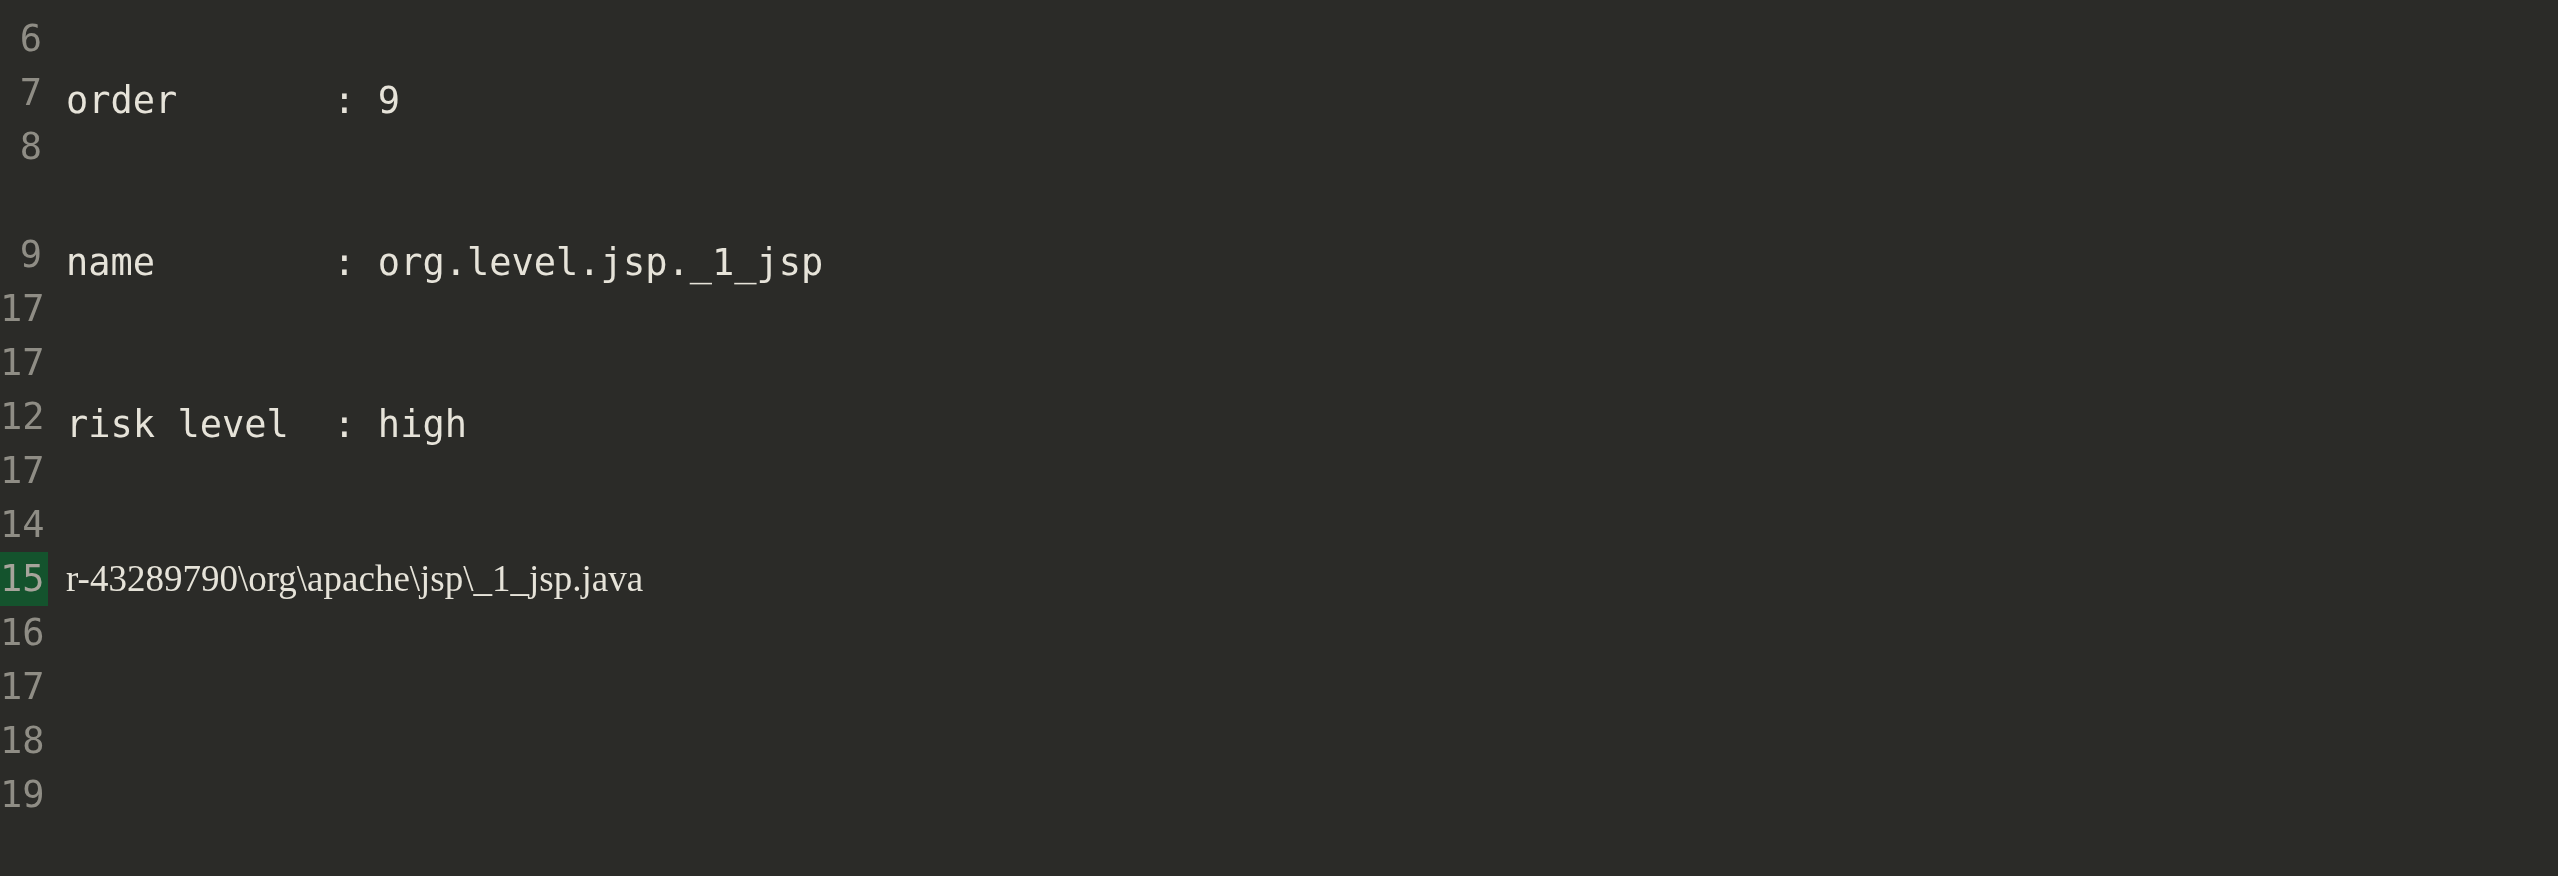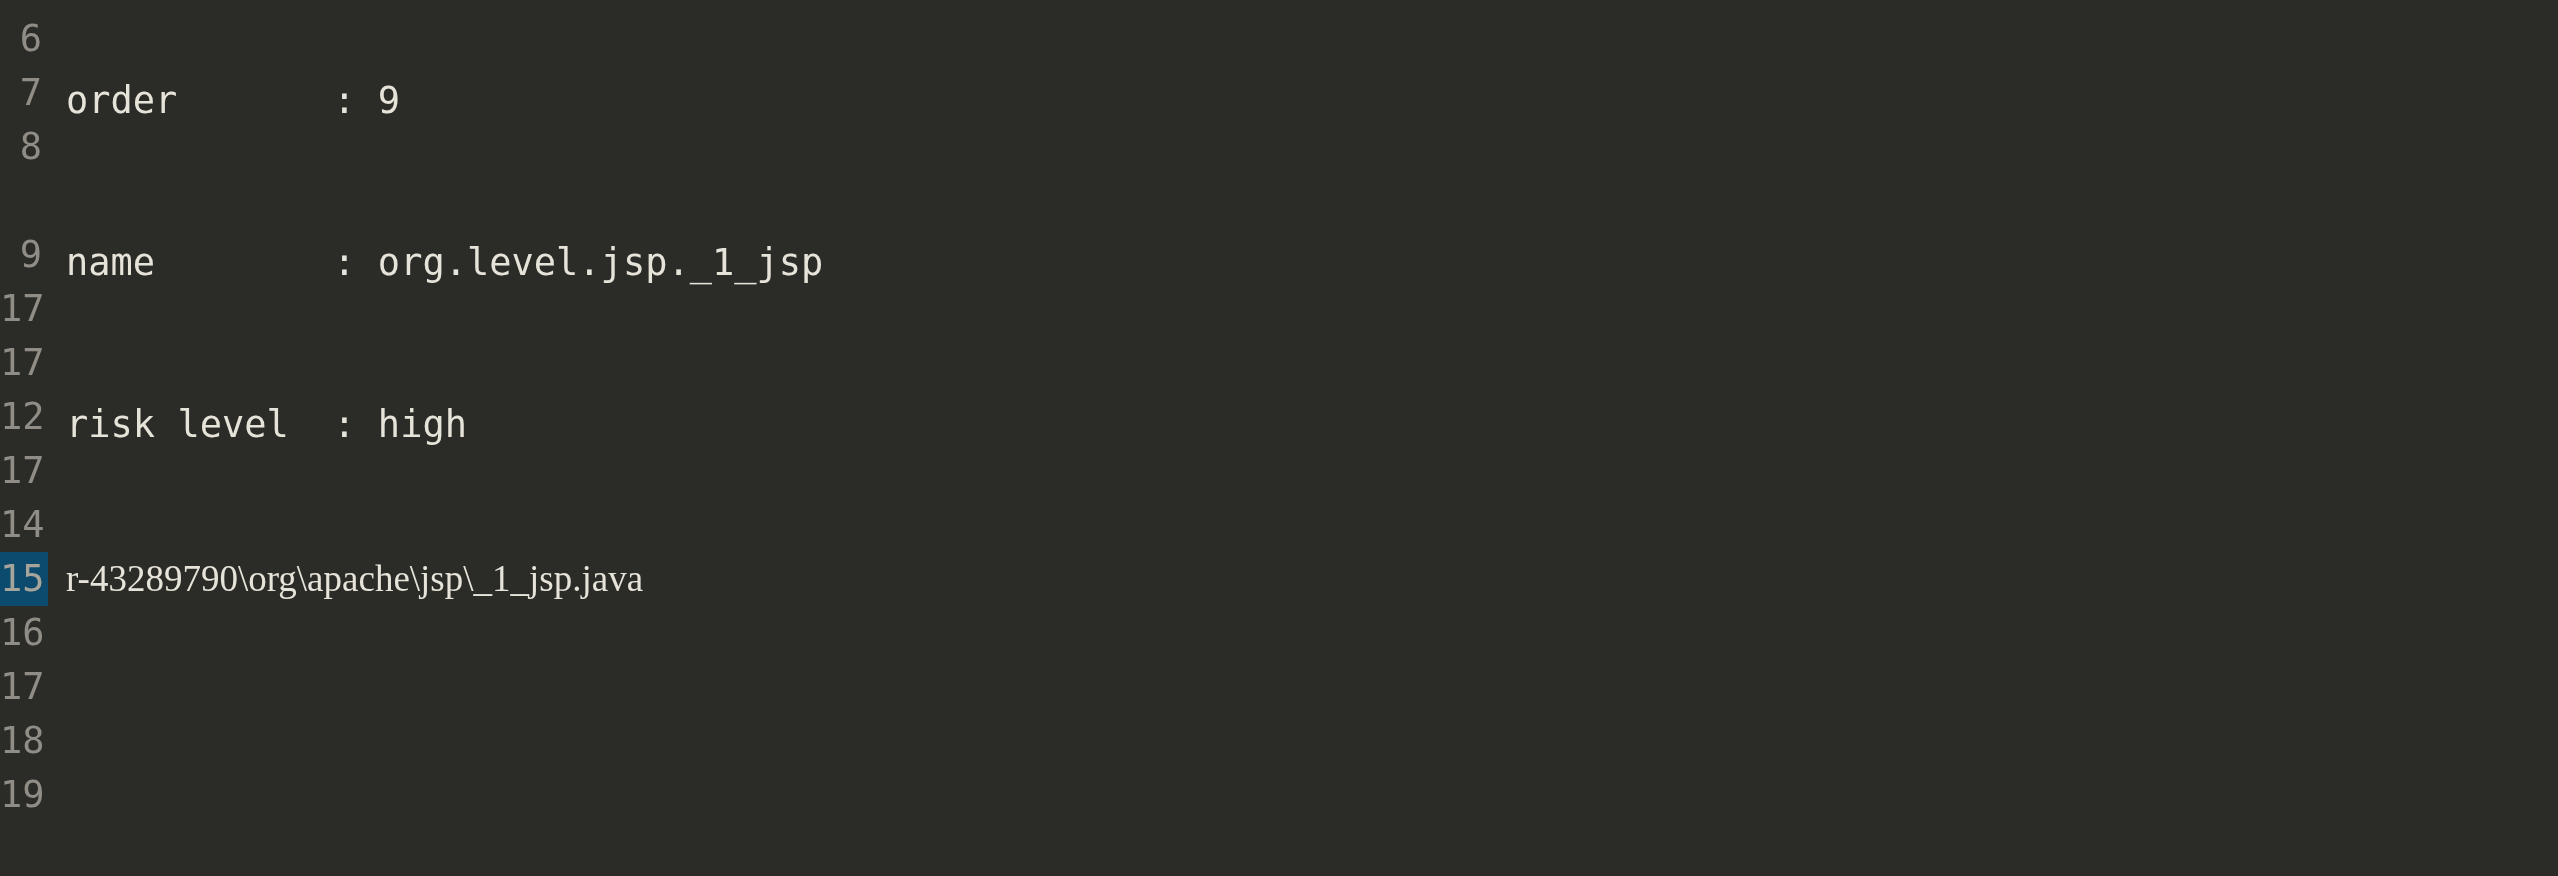--- a/index.html
+++ b/index.html
@@ -30,21 +30,21 @@
     background: #2b2b28;
     user-select: none;
     padding-top: 0;
   }
   .gutter .ln {
     height: 54px;
     padding-right: 6px;
     font-variant-numeric: tabular-nums;
   }
   .gutter .ln.highlight {
-    background: #0c4a6e;
+    background: #14532d;
     color: #a6a49b;
   }
   .code {
     flex: 1 1 auto;
     padding-left: 18px;
     white-space: pre;
     overflow: hidden;
   }
   .code .row {
     height: 54px;

